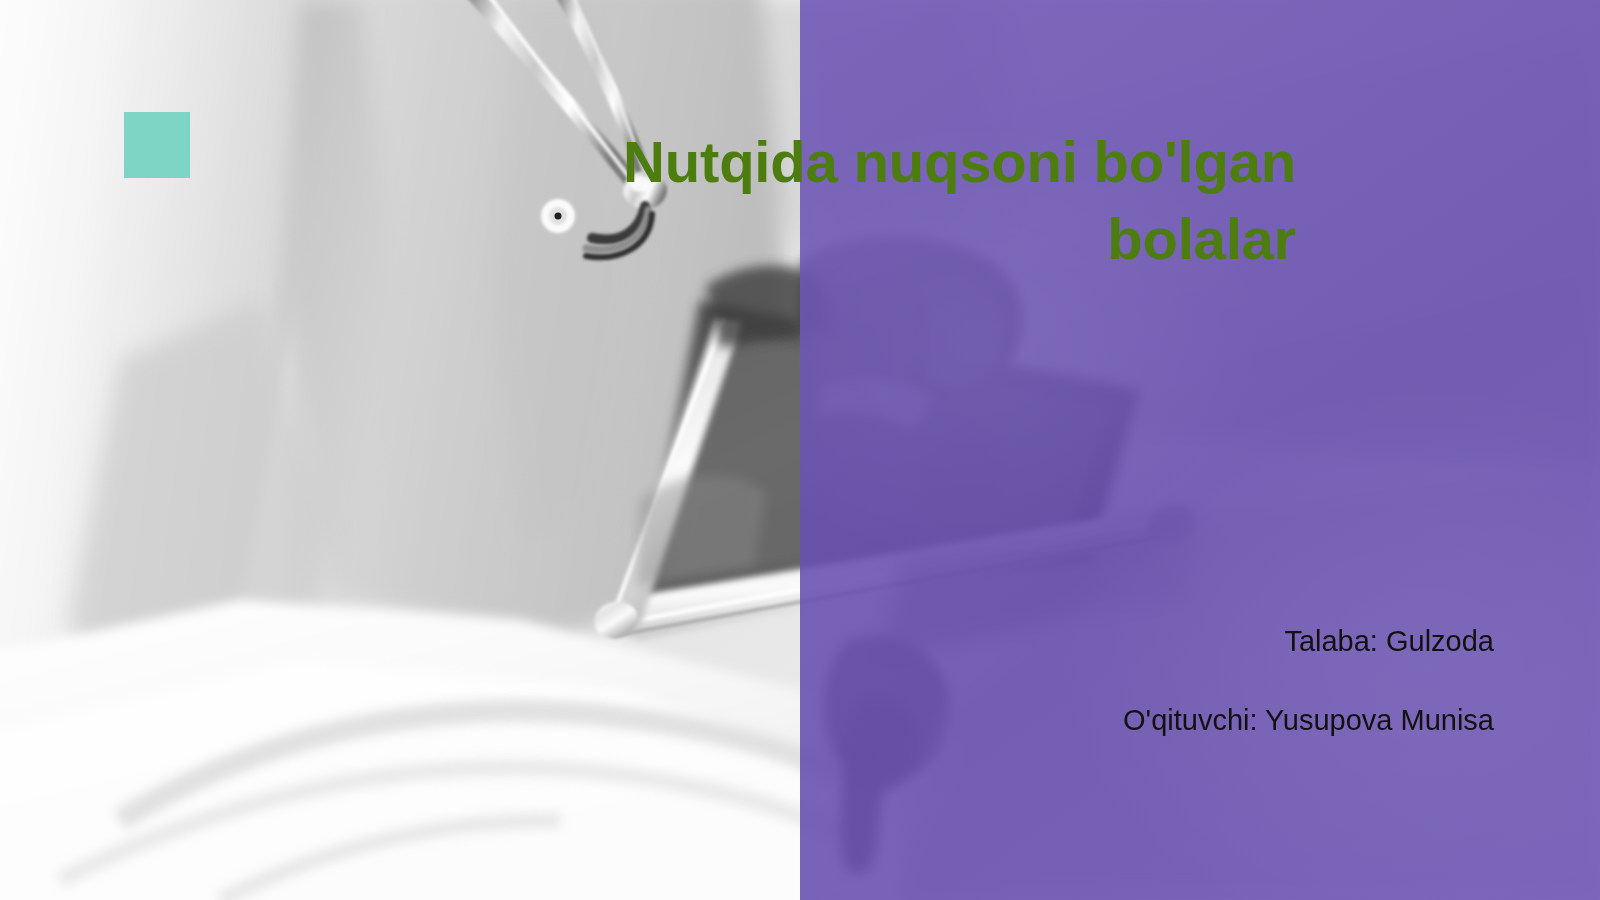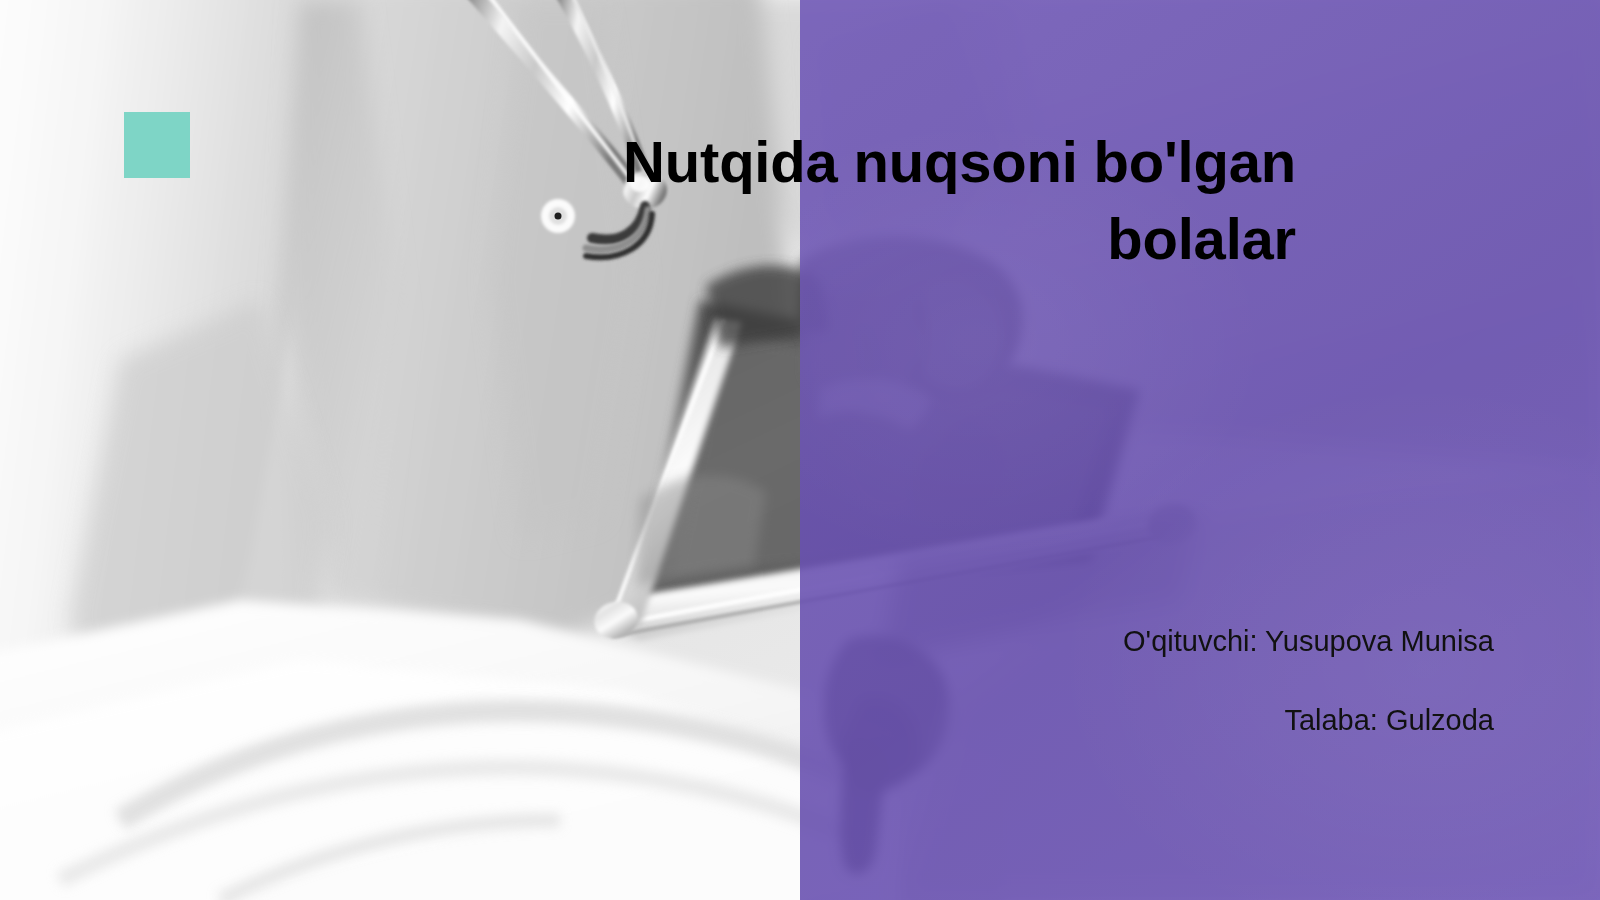--- a/index.html
+++ b/index.html
@@ -73,21 +73,21 @@
     top: 124px;
     width: 856px;
     text-align: right;
   }
   .title-text {
     margin: 0;
     font-family: "Liberation Sans", sans-serif;
     font-size: 58px;
     font-weight: bold;
     line-height: 1.32;
-    color: #000000;
+    color: #4d7c0f;
     letter-spacing: -0.2px;
     white-space: pre-wrap;
   }
 
   
   .credits-block {
     position: absolute;
     left: 900px;
     top: 624px;
     width: 594px;
@@ -296,17 +296,17 @@
 
   <div class="purple-panel"></div>
 
   <div class="accent-square"></div>
 
   <div class="title-block">
     <h1 class="title-text">Nutqida nuqsoni bo'lgan bolalar</h1>
   </div>
 
   <div class="credits-block">
+    <p class="credit-line">Talaba: Gulzoda</p>
     <p class="credit-line">O'qituvchi: Yusupova Munisa</p>
-    <p class="credit-line">Talaba: Gulzoda</p>
   </div>
 
 </div>
 
 </body></html>

